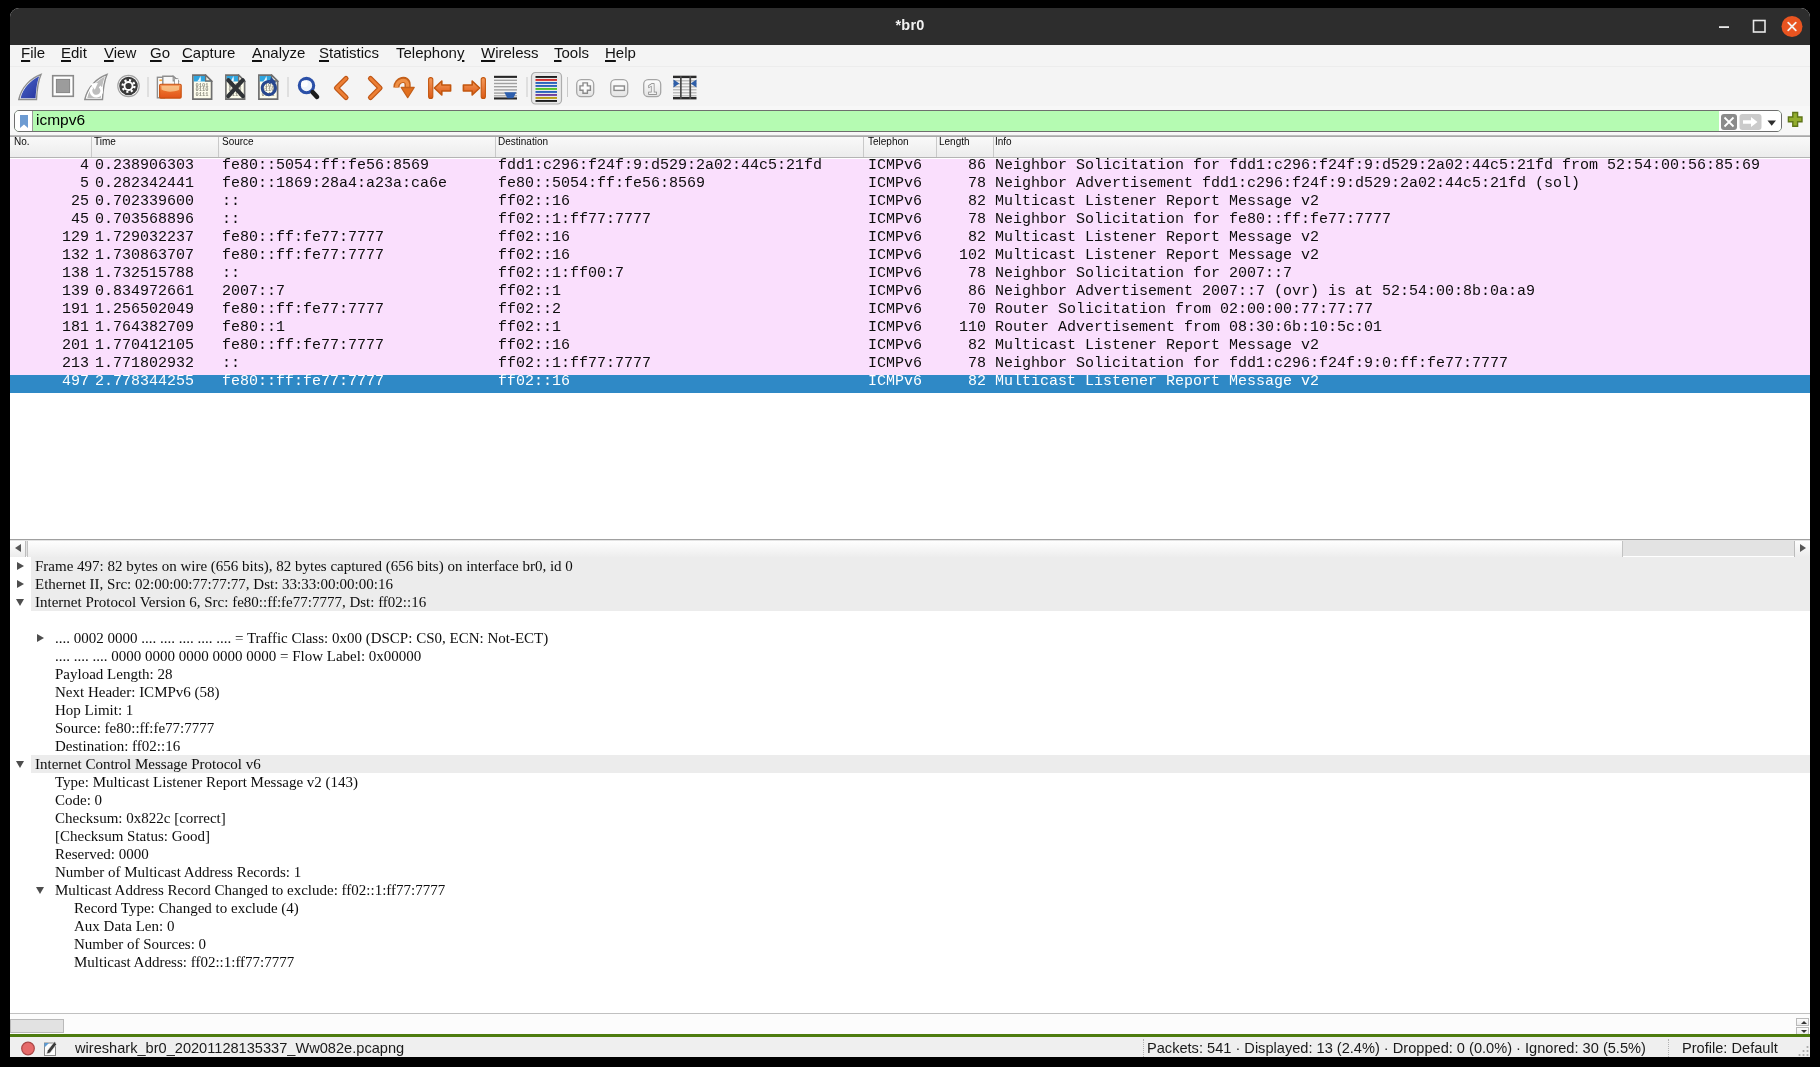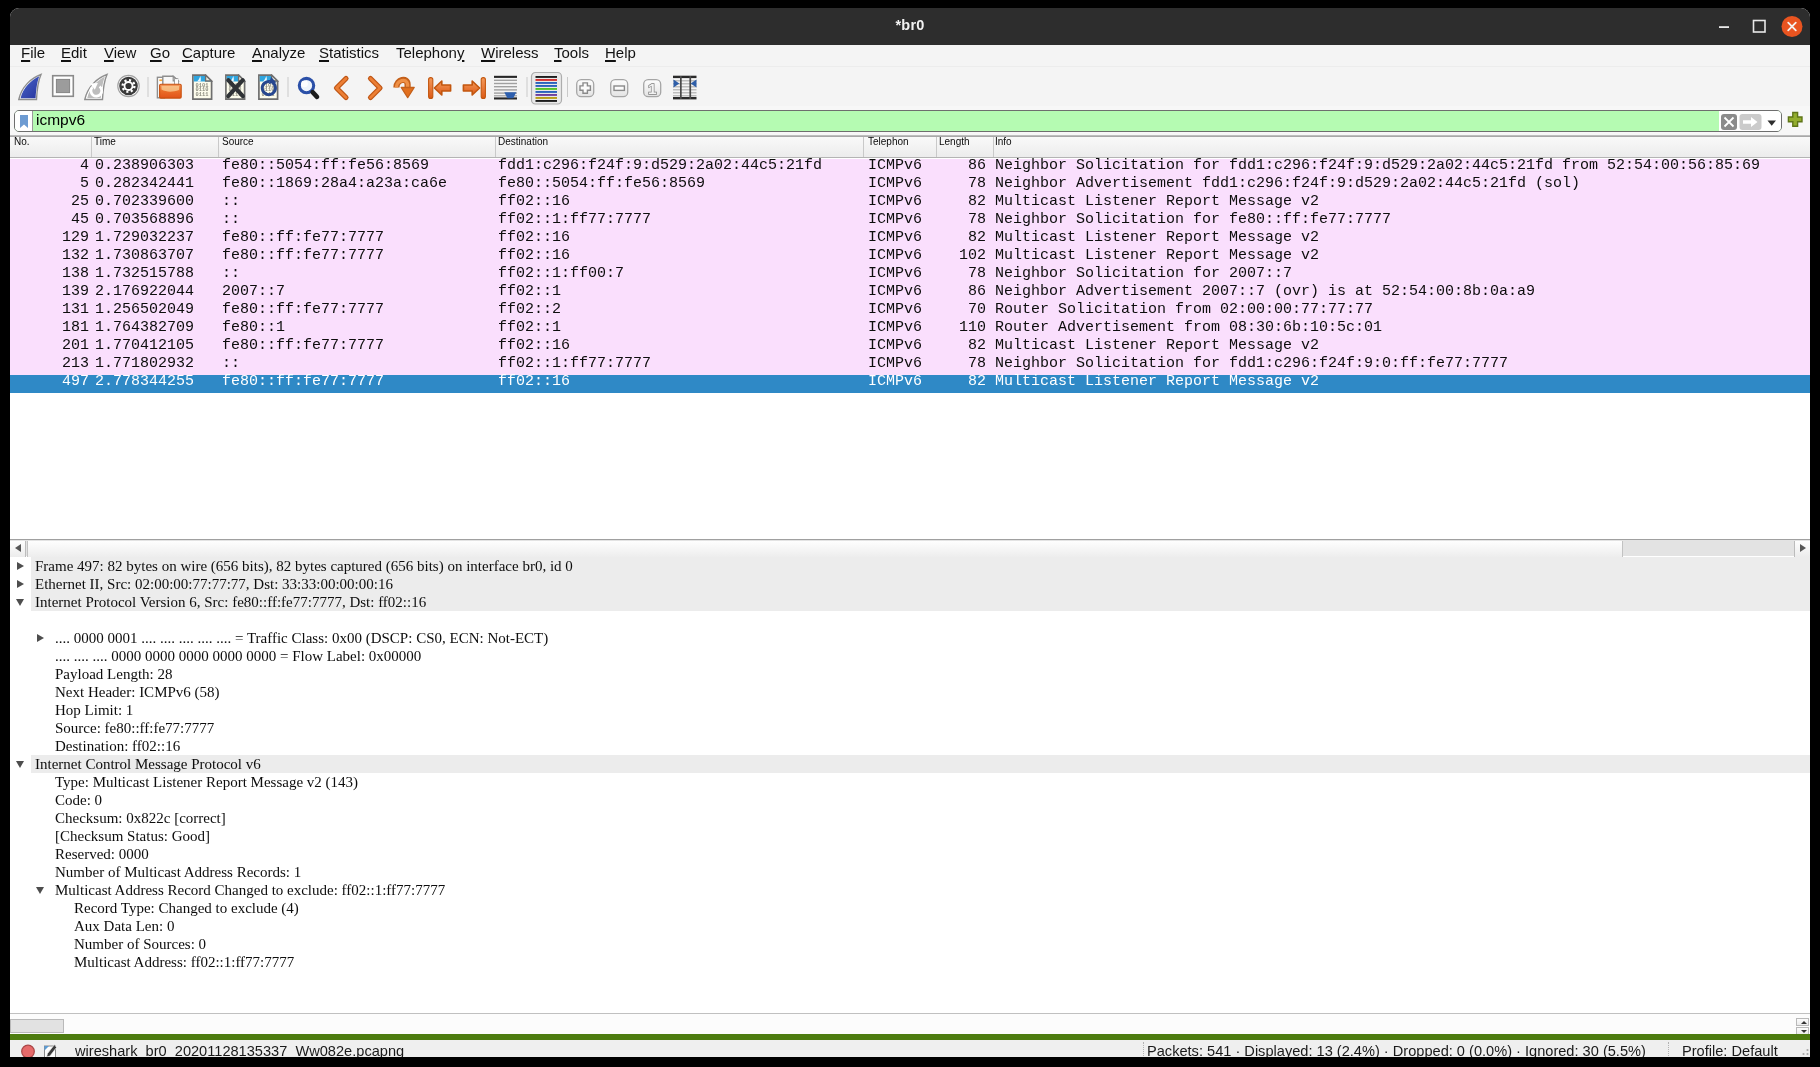--- a/index.html
+++ b/index.html
@@ -28,21 +28,21 @@
 .ct{left:85px}.cs{left:212px}.cd{left:488px}.cp{left:858px}
 .cl{left:911px;width:65px;text-align:right}
 .ci{left:985px}
 .dr{position:absolute;left:0;width:1800px;height:18px}
 .dg{position:absolute;left:21px;right:0;top:0;height:18px;background:#ececec}
 .dt{position:absolute;top:0;font-family:Liberation Serif, serif;font-size:15px;line-height:18px;white-space:pre;color:#0d0d0d}
 .tri-r{position:absolute;width:0;height:0;border-left:7px solid #4d4d4d;border-top:4.5px solid transparent;border-bottom:4.5px solid transparent}
 .tri-d{position:absolute;width:0;height:0;border-top:7px solid #4d4d4d;border-left:4.5px solid transparent;border-right:4.5px solid transparent}
 #sb1{left:0;top:531px;width:1800px;height:17px;background:#e3e3e3;border-top:1px solid #a0a0a0}
 #sb2top{left:0;top:1005px;width:1800px;height:1px;background:#c0c0c0}
-#status{left:0;top:1026px;width:1800px;height:23px;background:#efefef;border-top:6px solid #4d7c0f}
+#status{left:0;top:1026px;width:1800px;height:23px;background:#efefef;border-top:3px solid #4d7c0f}
 .st{position:absolute;top:3px;font-size:14.6px;color:#1a1a1a}
 </style></head><body>
 <div id="win">
 <div class="abs" id="title"></div>
 <div class="abs" id="ttxt">*br0</div>
 <svg class="abs" style="left:1690px;top:0px" width="110" height="37" viewBox="0 0 110 37">
 <rect x="19" y="18.2" width="10" height="1.8" fill="#e8e8e8"></rect>
 <rect x="53.5" y="12.5" width="11.5" height="11.5" fill="none" stroke="#e8e8e8" stroke-width="1.6"></rect>
 <circle cx="92" cy="18.5" r="10.5" fill="#e95420"></circle>
 <path d="M88.2 14.7 L95.8 22.3 M95.8 14.7 L88.2 22.3" stroke="#f5f0ee" stroke-width="1.8" stroke-linecap="round"></path>
@@ -316,29 +316,29 @@
       <span class="cno">138</span>
       <span class="ct">1.732515788</span>
       <span class="cs">::</span>
       <span class="cd">ff02::1:ff00:7</span>
       <span class="cp">ICMPv6</span>
       <span class="cl">78</span>
       <span class="ci">Neighbor Solicitation for 2007::7</span>
     </div>
 <div class="pr pink" style="top:276.5px">
       <span class="cno">139</span>
-      <span class="ct">2.176922044</span>
+      <span class="ct">0.834972661</span>
       <span class="cs">2007::7</span>
       <span class="cd">ff02::1</span>
       <span class="cp">ICMPv6</span>
       <span class="cl">86</span>
       <span class="ci">Neighbor Advertisement 2007::7 (ovr) is at 52:54:00:8b:0a:a9</span>
     </div>
 <div class="pr pink" style="top:294.5px">
-      <span class="cno">131</span>
+      <span class="cno">191</span>
       <span class="ct">1.256502049</span>
       <span class="cs">fe80::ff:fe77:7777</span>
       <span class="cd">ff02::2</span>
       <span class="cp">ICMPv6</span>
       <span class="cl">70</span>
       <span class="ci">Router Solicitation from 02:00:00:77:77:77</span>
     </div>
 <div class="pr pink" style="top:312.5px">
       <span class="cno">181</span>
       <span class="ct">1.764382709</span>
@@ -392,21 +392,21 @@
       <span class="tri-r" style="left:7px;top:4.5px"></span>
       <span class="dt" style="left:25px">Ethernet II, Src: 02:00:00:77:77:77, Dst: 33:33:00:00:00:16</span>
     </div>
 <div class="dr" style="top:585px">
       <div class="dg"></div>
       <span class="tri-d" style="left:6px;top:6px"></span>
       <span class="dt" style="left:25px">Internet Protocol Version 6, Src: fe80::ff:fe77:7777, Dst: ff02::16</span>
     </div>
 <div class="dr" style="top:621px">
       <span class="tri-r" style="left:27px;top:4.5px"></span>
-      <span class="dt" style="left:45px">.... 0000 0001 .... .... .... .... .... = Traffic Class: 0x00 (DSCP: CS0, ECN: Not-ECT)</span>
+      <span class="dt" style="left:45px">.... 0002 0000 .... .... .... .... .... = Traffic Class: 0x00 (DSCP: CS0, ECN: Not-ECT)</span>
     </div>
 <div class="dr" style="top:639px">
       <span class="dt" style="left:45px">.... .... .... 0000 0000 0000 0000 0000 = Flow Label: 0x00000</span>
     </div>
 <div class="dr" style="top:657px">
       <span class="dt" style="left:45px">Payload Length: 28</span>
     </div>
 <div class="dr" style="top:675px">
       <span class="dt" style="left:45px">Next Header: ICMPv6 (58)</span>
     </div>

